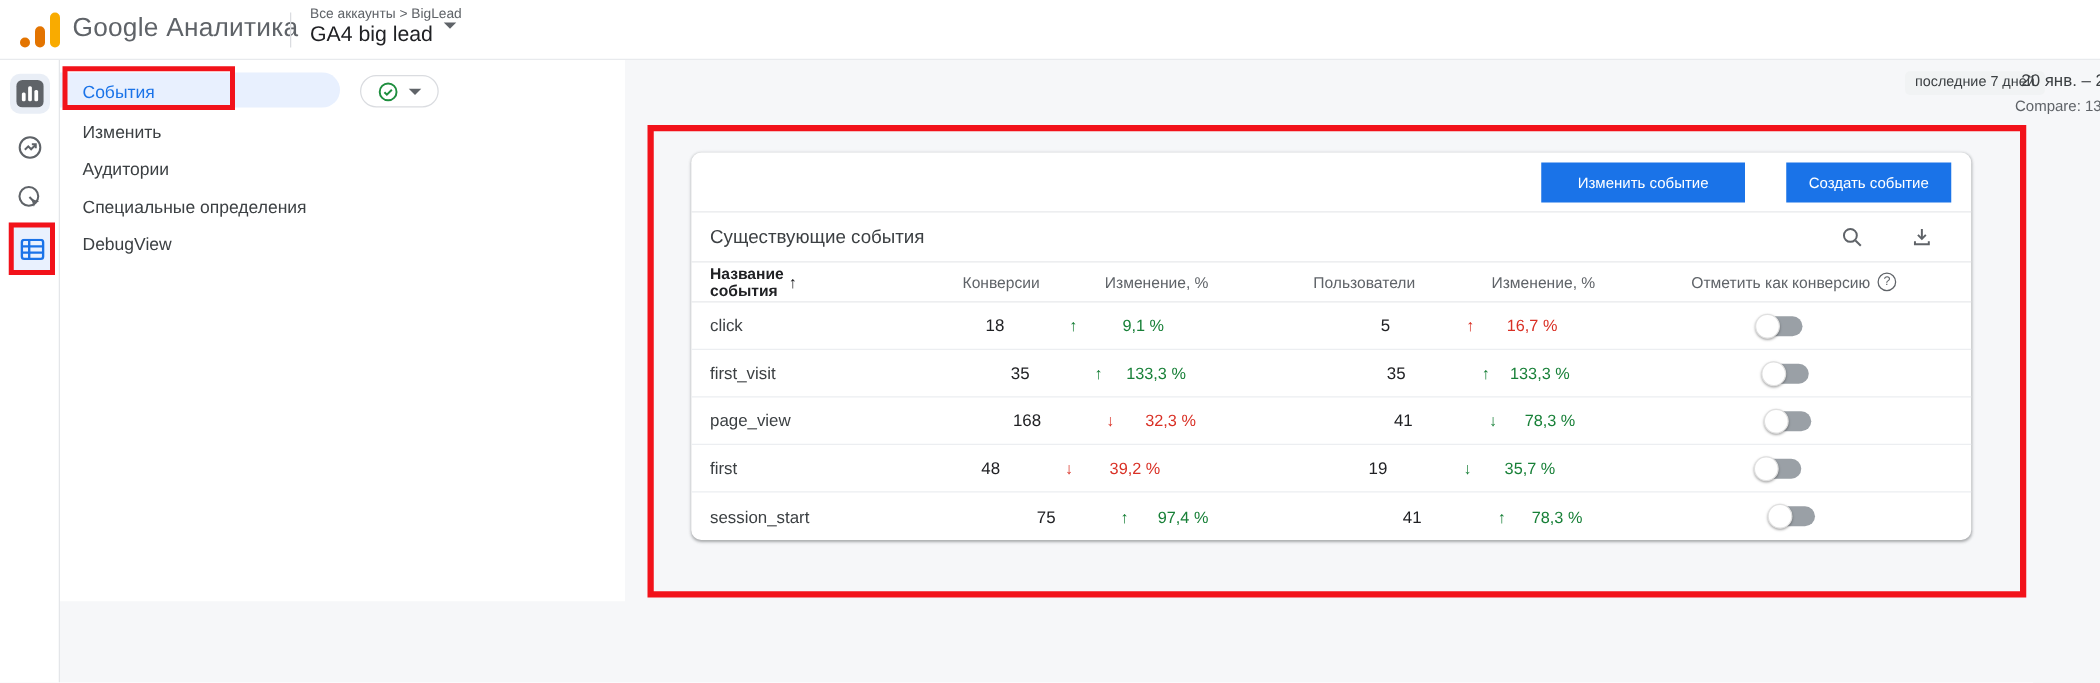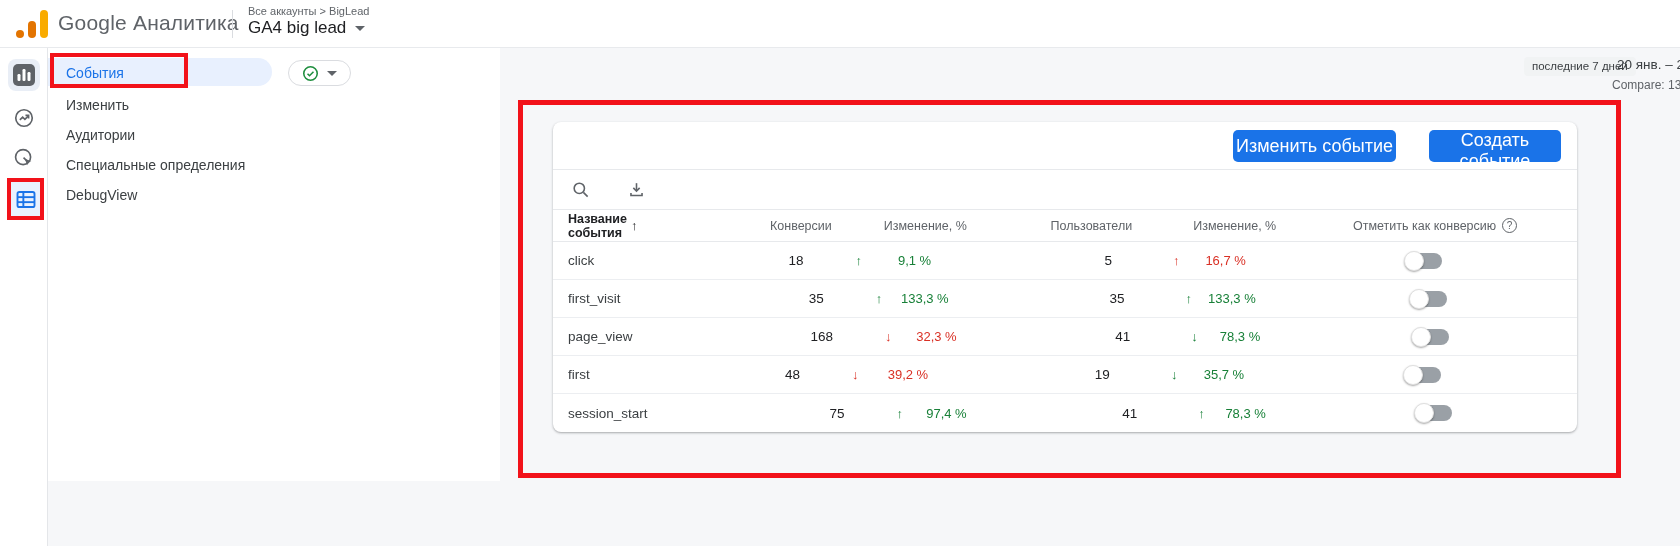--- a/index.html
+++ b/index.html
@@ -10,21 +10,21 @@
   
   .topbar { position:relative; height:48px; background:#fff; border-bottom:1px solid #e8eaed; z-index:5; }
   .logo { position:absolute; left:16px; top:8px; width:34px; height:32px; }
   .logo .dot  { position:absolute; left:0;  bottom:2px; width:8px; height:8px; border-radius:50%; background:#e37400; }
   .logo .barS { position:absolute; left:12px; bottom:2px; width:8px; height:17px; border-radius:4px; background:#e37400; }
   .logo .barT { position:absolute; left:24px; bottom:2px; width:8px; height:28px; border-radius:4px; background:#f9ab00; }
   .product { position:absolute; left:58px; top:11px; font-size:21px; color:#5f6368; letter-spacing:.2px; }
   .topbar .vsep { position:absolute; left:232px; top:10px; width:1px; height:28px; background:#dadce0; }
   .acct { position:absolute; left:248px; top:5px; }
   .crumb { font-size:11px; color:#5f6368; }
-  .prop { margin-top:1px; font-size:17px; color:#202124; display:flex; align-items:center; gap:9px; cursor:pointer; }
+  .prop { margin-top:1px; font-size:17px; color:#202124; display:flex; align-items:flex-start; gap:9px; cursor:pointer; }
   .caret { width:0; height:0; border-left:5px solid transparent; border-right:5px solid transparent; border-top:5px solid #5f6368; display:inline-block; }
 
   
   .bodyarea { position:absolute; top:48px; left:0; width:1680px; height:498px; background:#f6f7f9; }
   .navpanel-bg { position:absolute; left:48px; top:0; width:452px; height:433px; background:#fff; }
 
   
   .rail { position:absolute; left:0; top:0; width:48px; height:498px; background:#fff; border-right:1px solid #e4e6e9; }
   .rail-item { position:absolute; left:50%; transform:translateX(-50%); width:32px; height:32px;
     display:flex; align-items:center; justify-content:center; border-radius:8px; cursor:pointer; }
@@ -46,21 +46,21 @@
   .daterange { position:absolute; left:1617px; top:9px; font-size:13.5px; color:#3c4043; white-space:nowrap; cursor:pointer; }
   .datecompare { position:absolute; left:1612px; top:30px; font-size:12px; color:#5f6368; white-space:nowrap; }
 
   
   .ann-main { position:absolute; left:518px; top:52px; width:1103px; height:378px; border:5px solid #f2121a; z-index:4; pointer-events:none; }
 
   
   .card { position:absolute; left:553px; top:74px; width:1024px; height:310px; background:#fff; border-radius:8px;
     box-shadow:0 1px 2px rgba(60,64,67,.3), 0 1px 3px rgba(60,64,67,.15); z-index:2; }
   .card-top { position:relative; height:48px; border-bottom:1px solid #e7e9ec; }
-  .btn { position:absolute; top:8px; height:32px; background:#1a73e8; color:#fff; font-size:18px; border:none; border-radius:5px;
+  .btn { position:absolute; top:8px; height:32px; background:#1a73e8; color:#fff; font-size:12px; border:none; border-radius:0;
     font-family:"Liberation Sans",sans-serif; cursor:pointer; }
   .btn-modify { right:181px; width:163px; }
   .btn-create { right:16px;  width:132px; }
   .section-row { height:40px; display:flex; align-items:center; padding:0 28px 0 15px; border-bottom:1px solid #e7e9ec; }
   .section-title { font-size:15px; color:#3c4043; flex:1; }
   .iconbtn { width:24px; height:24px; display:flex; align-items:center; justify-content:center; cursor:pointer; }
   .section-row .iconbtn + .iconbtn { margin-left:32px; }
 
   
   .trow { display:flex; align-items:center; padding:0 15px;gap:38px; }
@@ -173,20 +173,21 @@
 
     <div class="ann-main"></div>
 
     <div class="card">
       <div class="card-top">
         <button class="btn btn-modify">Изменить событие</button>
         <button class="btn btn-create">Создать событие</button>
       </div>
 
       <div class="section-row">
+        <div class="section-title">Существующие события</div>
         <div class="iconbtn">
           <svg width="19" height="19" viewBox="0 0 24 24" fill="none" stroke="#5f6368" stroke-width="2">
               <circle cx="10.5" cy="10.5" r="6.5"></circle>
               <line x1="15.6" y1="15.6" x2="21" y2="21"></line>
             </svg>
         </div>
         <div class="iconbtn">
           <svg width="19" height="19" viewBox="0 0 24 24" fill="none" stroke="#5f6368" stroke-width="2">
               <path d="M12 4v9.5"></path>
               <path d="M8 10l4 4 4-4"></path>

